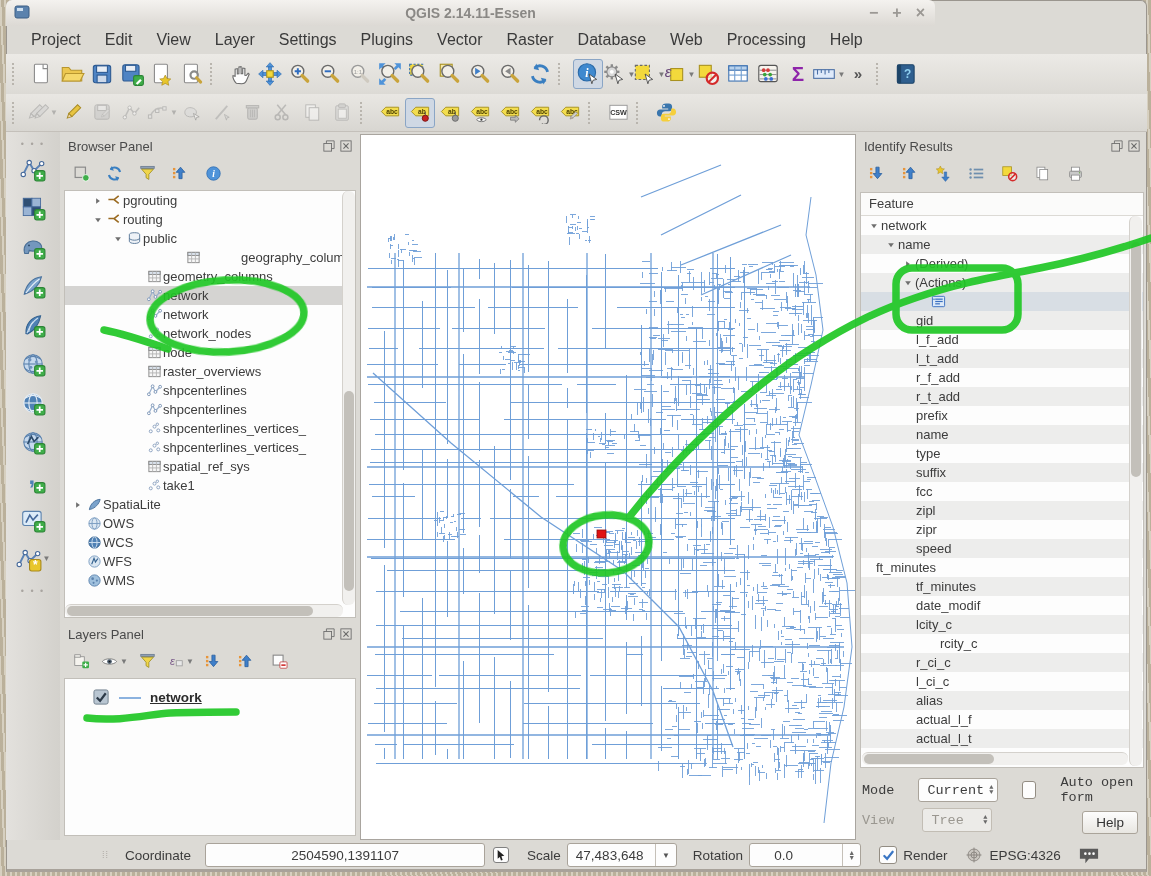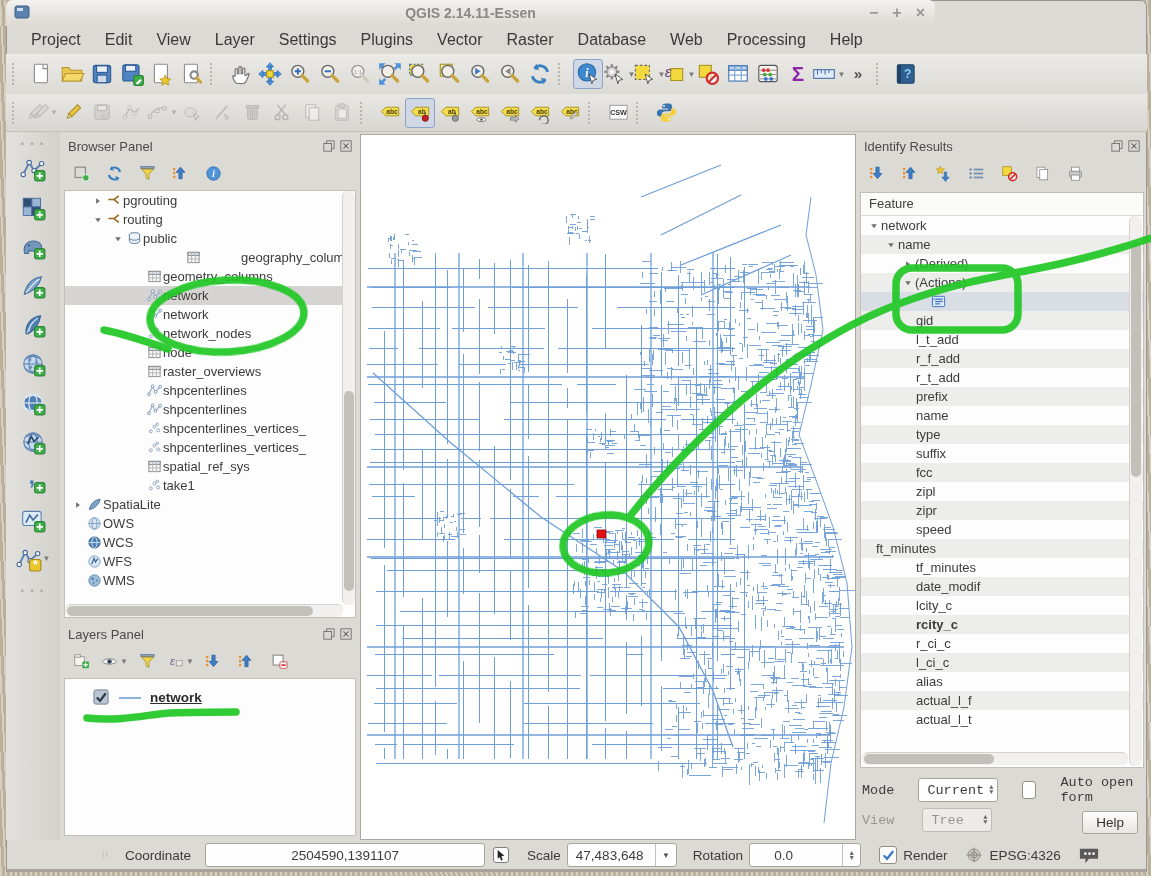--- a/index.html
+++ b/index.html
@@ -1401,20 +1401,24 @@
               <circle cx="3.2" cy="5.5" r=".8" fill="#3a6fc0"></circle>
             </svg>
           </span>
         </div>
         <div class="trow" style="padding-left: 40px;">
           <span style="width:15px;flex:0 0 15px;"></span>
           <span>gid</span>
         </div>
         <div class="trow" style="padding-left: 40px;">
           <span style="width:15px;flex:0 0 15px;"></span>
+          <span>l_f_add</span>
+        </div>
+        <div class="trow" style="padding-left: 40px;">
+          <span style="width:15px;flex:0 0 15px;"></span>
           <span>l_t_add</span>
         </div>
         <div class="trow" style="padding-left: 40px;">
           <span style="width:15px;flex:0 0 15px;"></span>
           <span>r_f_add</span>
         </div>
         <div class="trow" style="padding-left: 40px;">
           <span style="width:15px;flex:0 0 15px;"></span>
           <span>r_t_add</span>
         </div>
@@ -1459,21 +1463,21 @@
           <span>tf_minutes</span>
         </div>
         <div class="trow" style="padding-left: 40px;">
           <span style="width:15px;flex:0 0 15px;"></span>
           <span>date_modif</span>
         </div>
         <div class="trow" style="padding-left: 40px;">
           <span style="width:15px;flex:0 0 15px;"></span>
           <span>lcity_c</span>
         </div>
-        <div class="trow" style="padding-left: 40px; font-weight: bold;">
+        <div class="trow" style="padding-left: 64px;">
           <span style="width:15px;flex:0 0 15px;"></span>
           <span>rcity_c</span>
         </div>
         <div class="trow" style="padding-left: 40px;">
           <span style="width:15px;flex:0 0 15px;"></span>
           <span>r_ci_c</span>
         </div>
         <div class="trow" style="padding-left: 40px;">
           <span style="width:15px;flex:0 0 15px;"></span>
           <span>l_ci_c</span>

